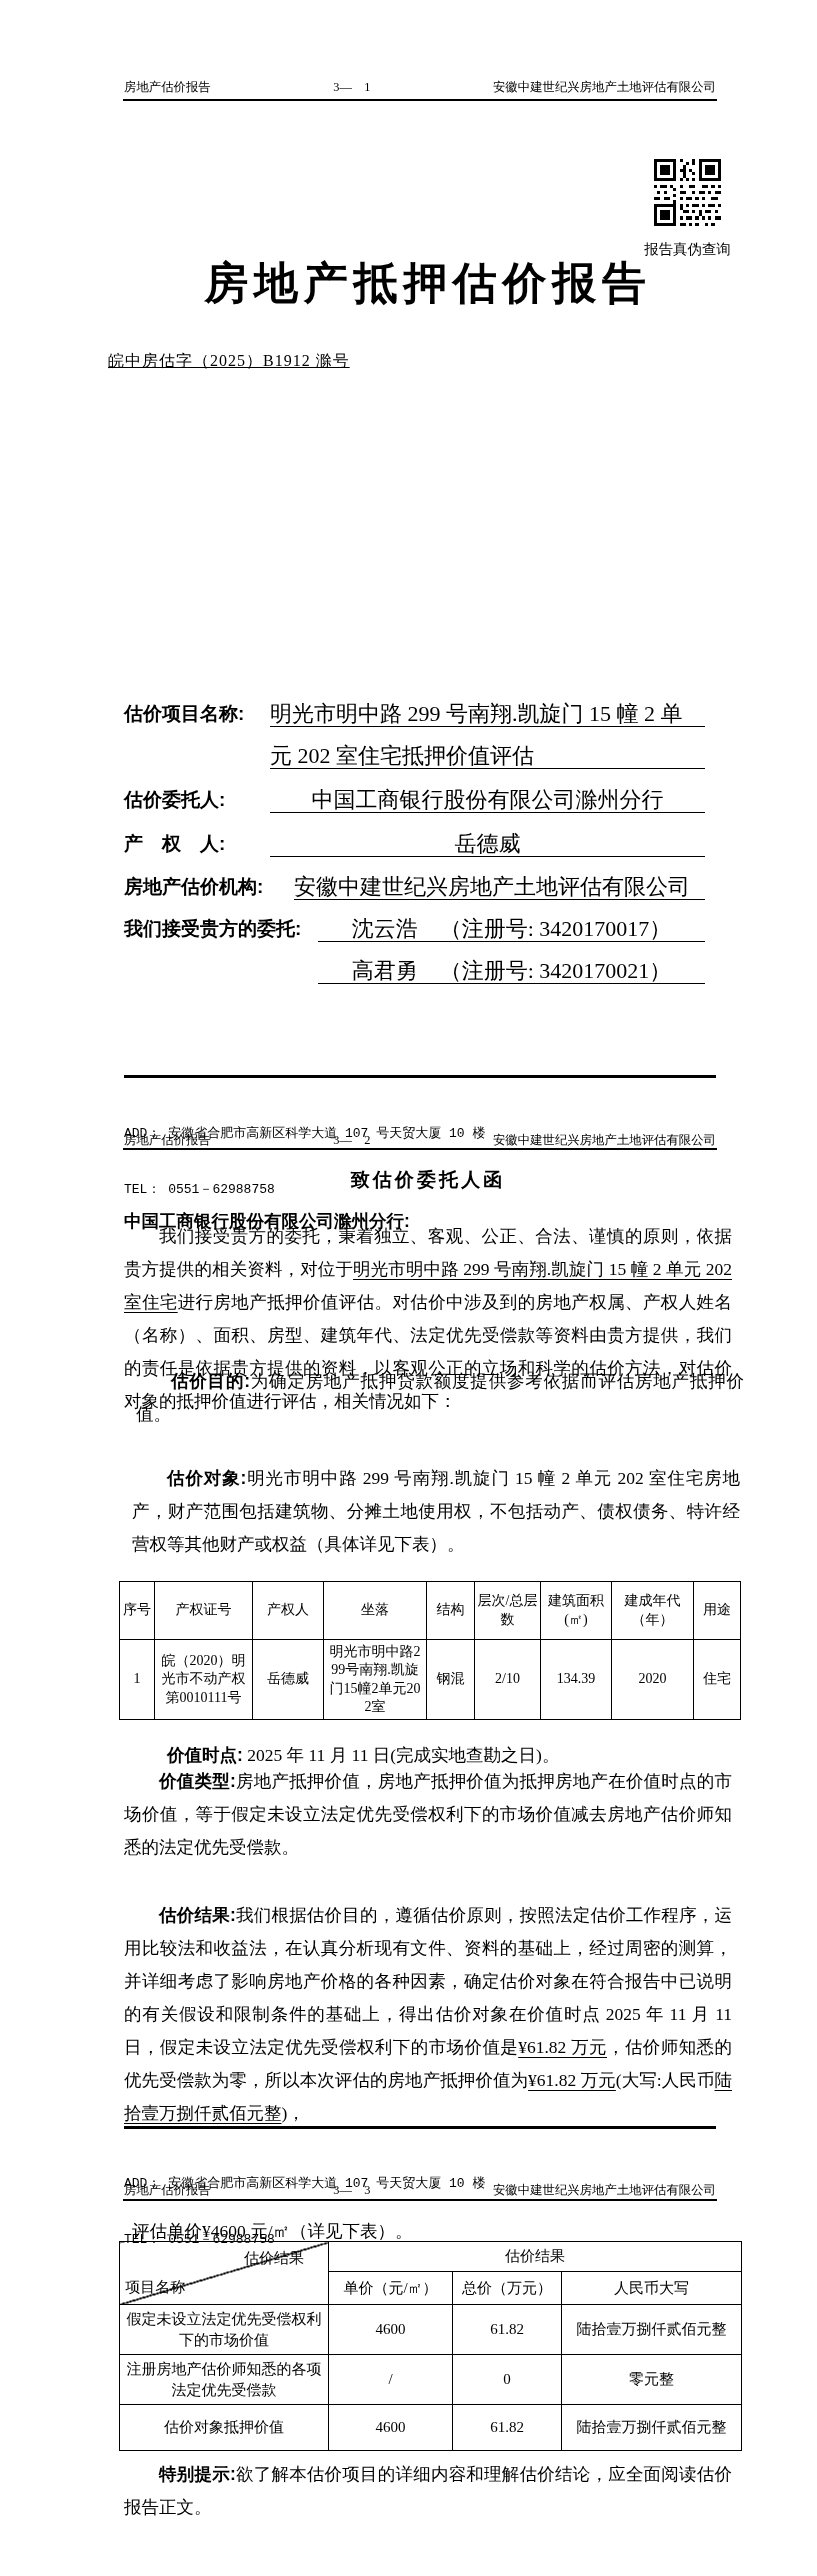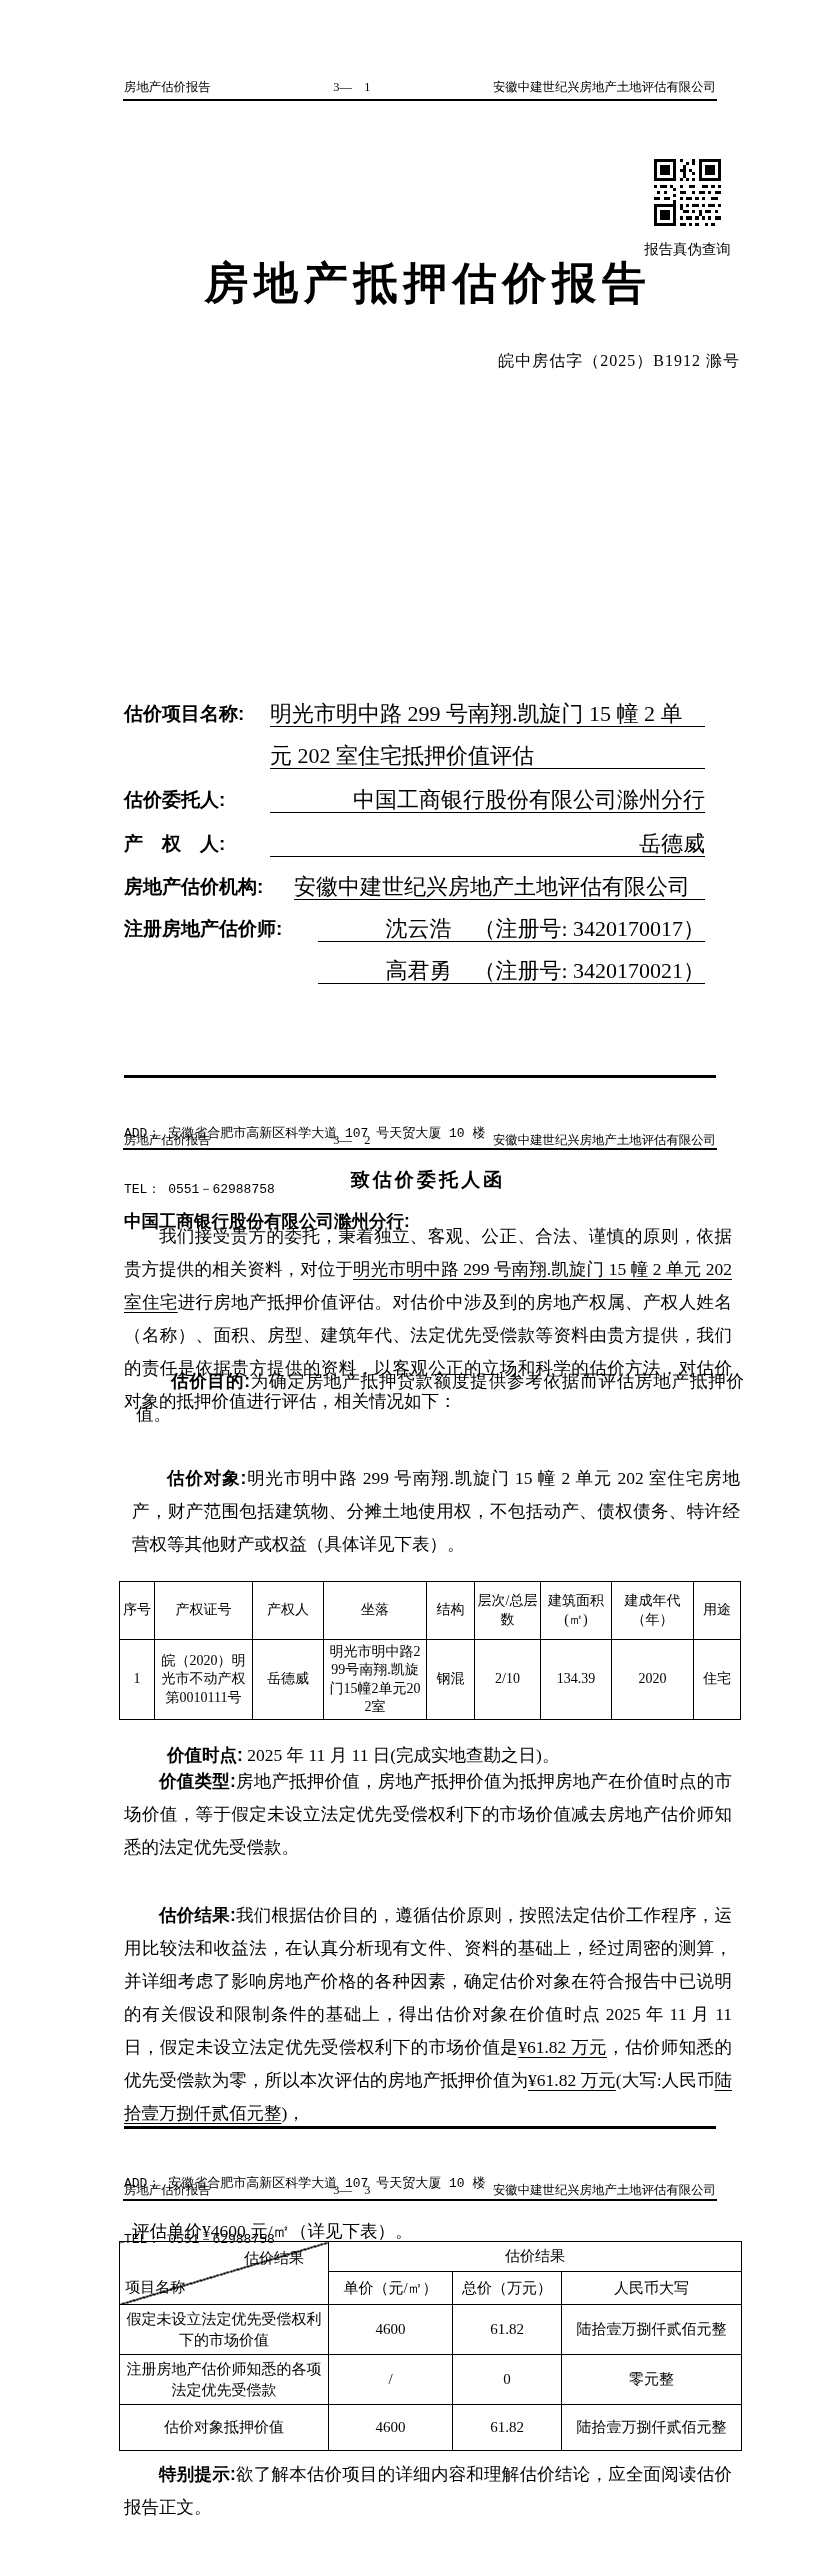--- a/index.html
+++ b/index.html
@@ -10,30 +10,30 @@
   .page-hdr{left:124px;width:592px;display:flex;justify-content:space-between;align-items:baseline;
             font-size:12.4px;line-height:15.5px;}
   .hdr-c{white-space:pre;font-family:"Liberation Serif",serif;}
   .hrule{left:123px;width:594px;height:2.1px;background:#000;}
   .frule{left:124px;width:592px;height:2.6px;background:#000;}
   .pfooter{left:124px;width:592px;font-family:"Liberation Mono",monospace;
            font-size:13px;line-height:18.5px;white-space:pre;}
   
   .big-title{left:124px;width:608px;text-align:center;font-size:44px;line-height:49px;
              font-weight:700;letter-spacing:5.7px;}
-  .doc-no{left:132px;width:608px;text-align:right;font-size:16px;line-height:20.6px;letter-spacing:1px;}
+  .doc-no{left:108px;width:608px;text-align:left;font-size:16px;line-height:20.6px;letter-spacing:1px;text-decoration:underline;}
   .qr{left:654px;top:158px;width:67px;height:69px;}
   .qr-cap{left:636px;top:241px;width:103px;text-align:center;font-size:14.4px;line-height:17.5px;}
   
   .frow{left:124px;width:581px;display:flex;height:26px;}
   .flabel{flex:none;font-family:"Liberation Sans",sans-serif;font-weight:700;
           font-size:19px;line-height:26px;white-space:pre;}
   .fvalue{flex:1;border-bottom:1.5px solid #000;font-size:22px;line-height:25px;white-space:nowrap;}
   .w284{width:146px;} .w330{width:170px;} .w377{width:194px;}
-  .vcenter{text-align:right;} .vleft{text-align:left;}
+  .vcenter{text-align:center;} .vleft{text-align:left;}
   
   .para{left:124px;width:608px;font-size:17.5px;line-height:33px;text-align:justify;}
   .indent{text-indent:35px;}
   .ht{font-family:"Liberation Sans",sans-serif;font-weight:700;}
   .u{text-decoration:underline;text-decoration-thickness:1px;text-underline-offset:4.1px;}
   .letter-title{left:124px;width:608px;text-align:center;font-family:"Liberation Sans",sans-serif;
                 font-weight:700;font-size:19px;line-height:24px;letter-spacing:3.1px;}
   .salut{left:124px;width:608px;font-family:"Liberation Sans",sans-serif;font-weight:700;
          font-size:17.5px;line-height:26px;}
   
@@ -104,21 +104,21 @@
   </div>
   <div class="abs frow" style="top:831px">
     <span class="flabel w284">产　权　人:</span>
     <span class="fvalue vcenter">岳德威</span>
   </div>
   <div class="abs frow" style="top:874px">
     <span class="flabel w330">房地产估价机构:</span>
     <span class="fvalue vleft">安徽中建世纪兴房地产土地评估有限公司</span>
   </div>
   <div class="abs frow" style="top:916px">
-    <span class="flabel w377">注册房地产估价师:</span>
+    <span class="flabel w377">我们接受贵方的委托:</span>
     <span class="fvalue vcenter">沈云浩　（注册号: 3420170017）</span>
   </div>
   <div class="abs frow" style="top:958px">
     <span class="flabel w377"></span>
     <span class="fvalue vcenter">高君勇　（注册号: 3420170021）</span>
   </div>
 
   <div class="abs frule" style="top:1075px"></div>
   <div class="abs pfooter" style="top:1088px">
     <div>ADD： 安徽省合肥市高新区科学大道 107 号天贸大厦 10 楼</div>

